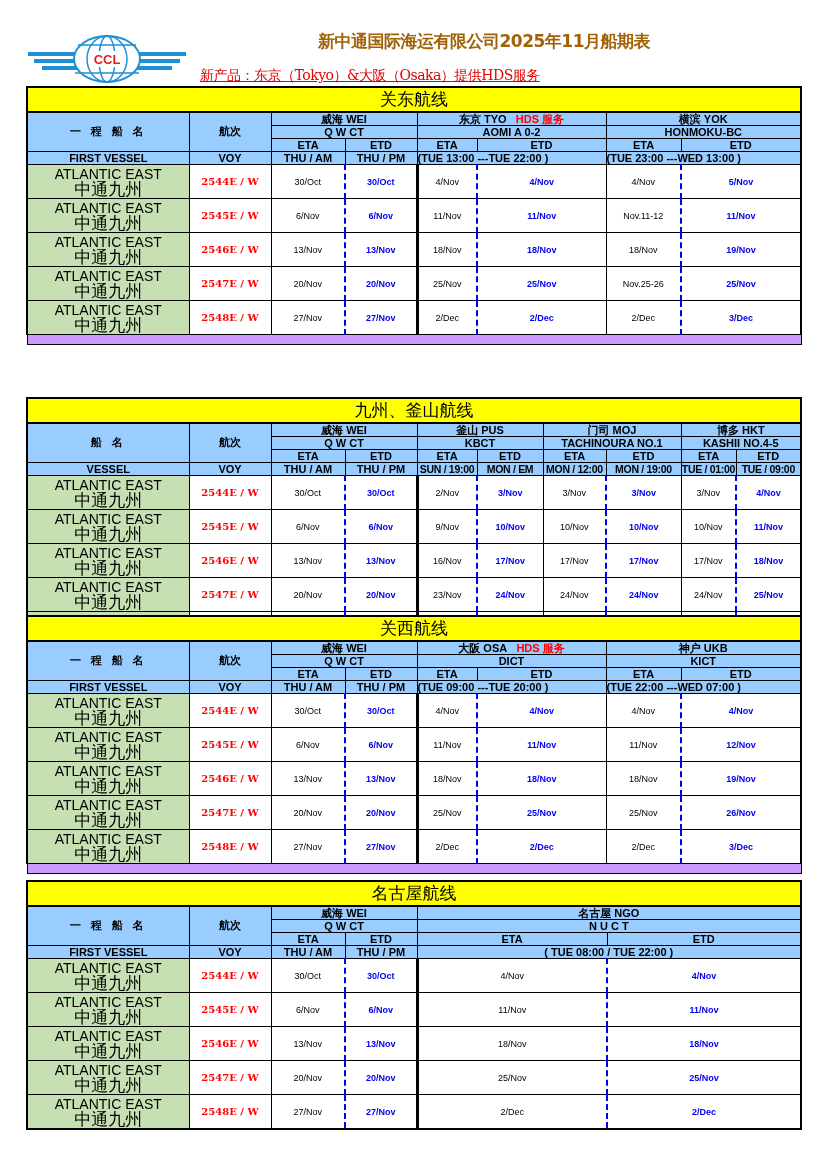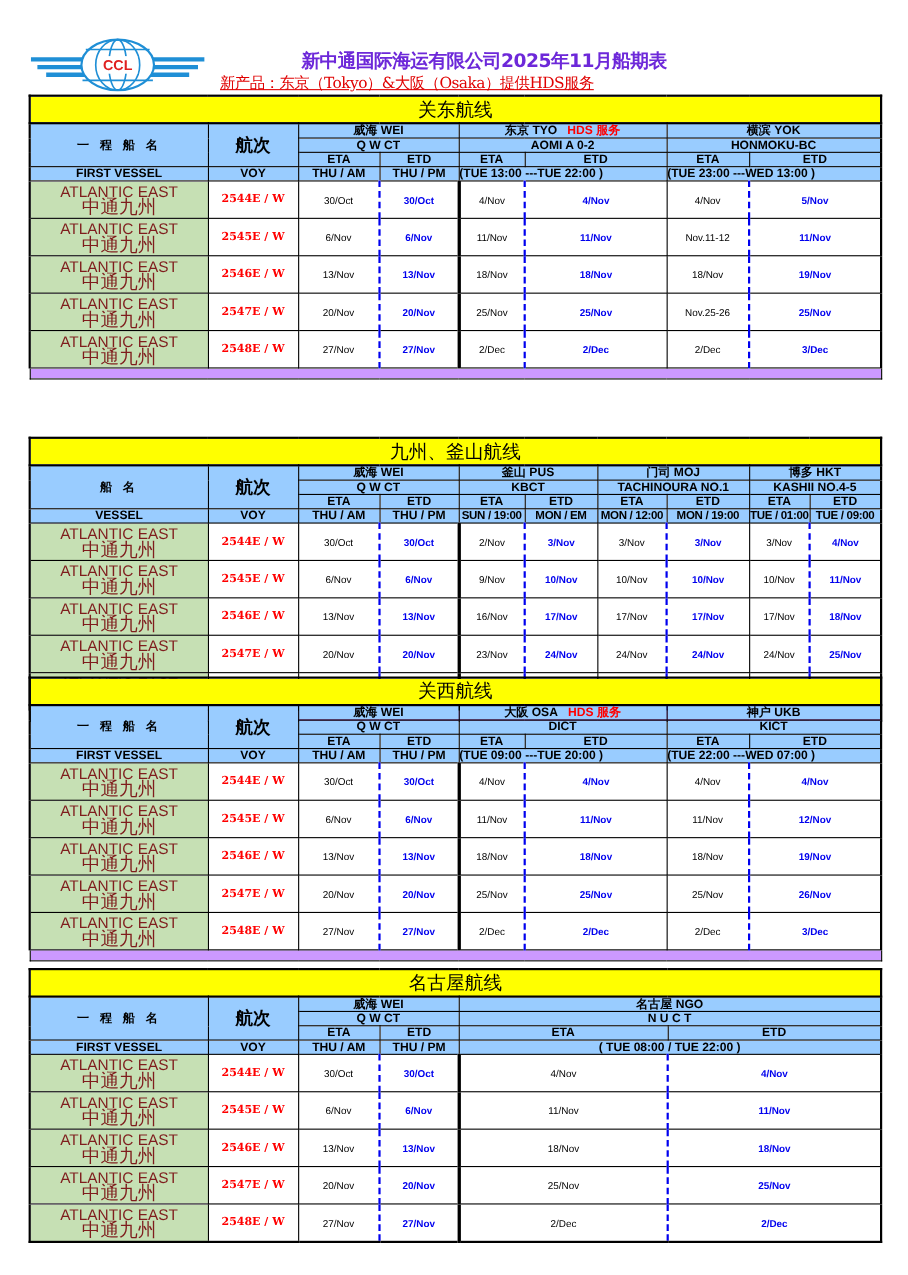--- a/index.html
+++ b/index.html
@@ -1,27 +1,27 @@
 <!DOCTYPE html>
 <html><head>
 <meta charset="utf-8">
 <style>
   html, body { margin:0; padding:0; background:#ffffff; }
   body { width:825px; height:1159px; position:relative; overflow:hidden; font-family:"Liberation Sans", sans-serif; }
   .logo { position:absolute; left:28px; top:34px; width:158px; height:50px; }
-  .title { position:absolute; left:230px; top:44px; width:420px; text-align:center; font-family:"DejaVu Sans", sans-serif; font-weight:bold; font-size:17px; color:#6d28d9; letter-spacing:-0.5px; }
+  .title { position:absolute; left:230px; top:30px; width:420px; text-align:right; font-family:"DejaVu Sans", sans-serif; font-weight:bold; font-size:17px; color:#a16207; letter-spacing:-0.5px; }
   .subtitle { position:absolute; left:200px; top:67px; width:430px; font-family:"DejaVu Serif", serif; font-size:14px; color:#e00000; text-decoration:underline; letter-spacing:-0.5px; }
   table.sched { position:absolute; left:26px; border-collapse:collapse; table-layout:fixed; width:774px; }
   table.sched td { border:1px solid #000; padding:0; text-align:center; vertical-align:middle; overflow:hidden; white-space:nowrap; }
   .route-title td { background:#ffff00; height:21px; font-family:"DejaVu Serif", serif; font-size:17px; border:2px solid #000 !important; }
   .hdr td { background:#99ccff; font-weight:bold; font-size:11px; height:12px; line-height:12px; }
   .hdr td.big { font-family:"DejaVu Sans", sans-serif; font-size:11px; letter-spacing:3px; }
-  .hdr td.voyh { font-family:"DejaVu Sans", sans-serif; font-size:16px; }
+  .hdr td.voyh { font-family:"DejaVu Sans", sans-serif; font-size:11px; }
   .hds { color:#ff0000; }
-  td.vessel { background:#c6e0b4; color:#7f1d1d; font-size:14px; line-height:15px; height:33px; }
+  td.vessel { background:#c6e0b4; color:#000000; font-size:14px; line-height:15px; height:33px; }
   td.vessel .cn { font-family:"DejaVu Serif", serif; font-size:17px; }
   td.voy { color:#ff0000; font-family:"DejaVu Serif", serif; font-weight:bold; font-size:10px; }
   td.eta { font-size:9px; color:#000; }
   td.etd { font-size:9px; color:#0000ee; font-weight:bold; }
   td.dash-r { border-right:2px dashed #0000ee !important; }
   td.thick-l { border-left:3px solid #000 !important; }
   .spacer td { background:#cc99ff; height:9px; border-left:1px solid #000; border-right:1px solid #000; border-top:1px solid #000; border-bottom:0; }
   .outer-l { border-left:2px solid #000 !important; }
   .outer-r { border-right:2px solid #000 !important; }
   .hdr td.small { font-size:10.5px; letter-spacing:-0.3px; }

